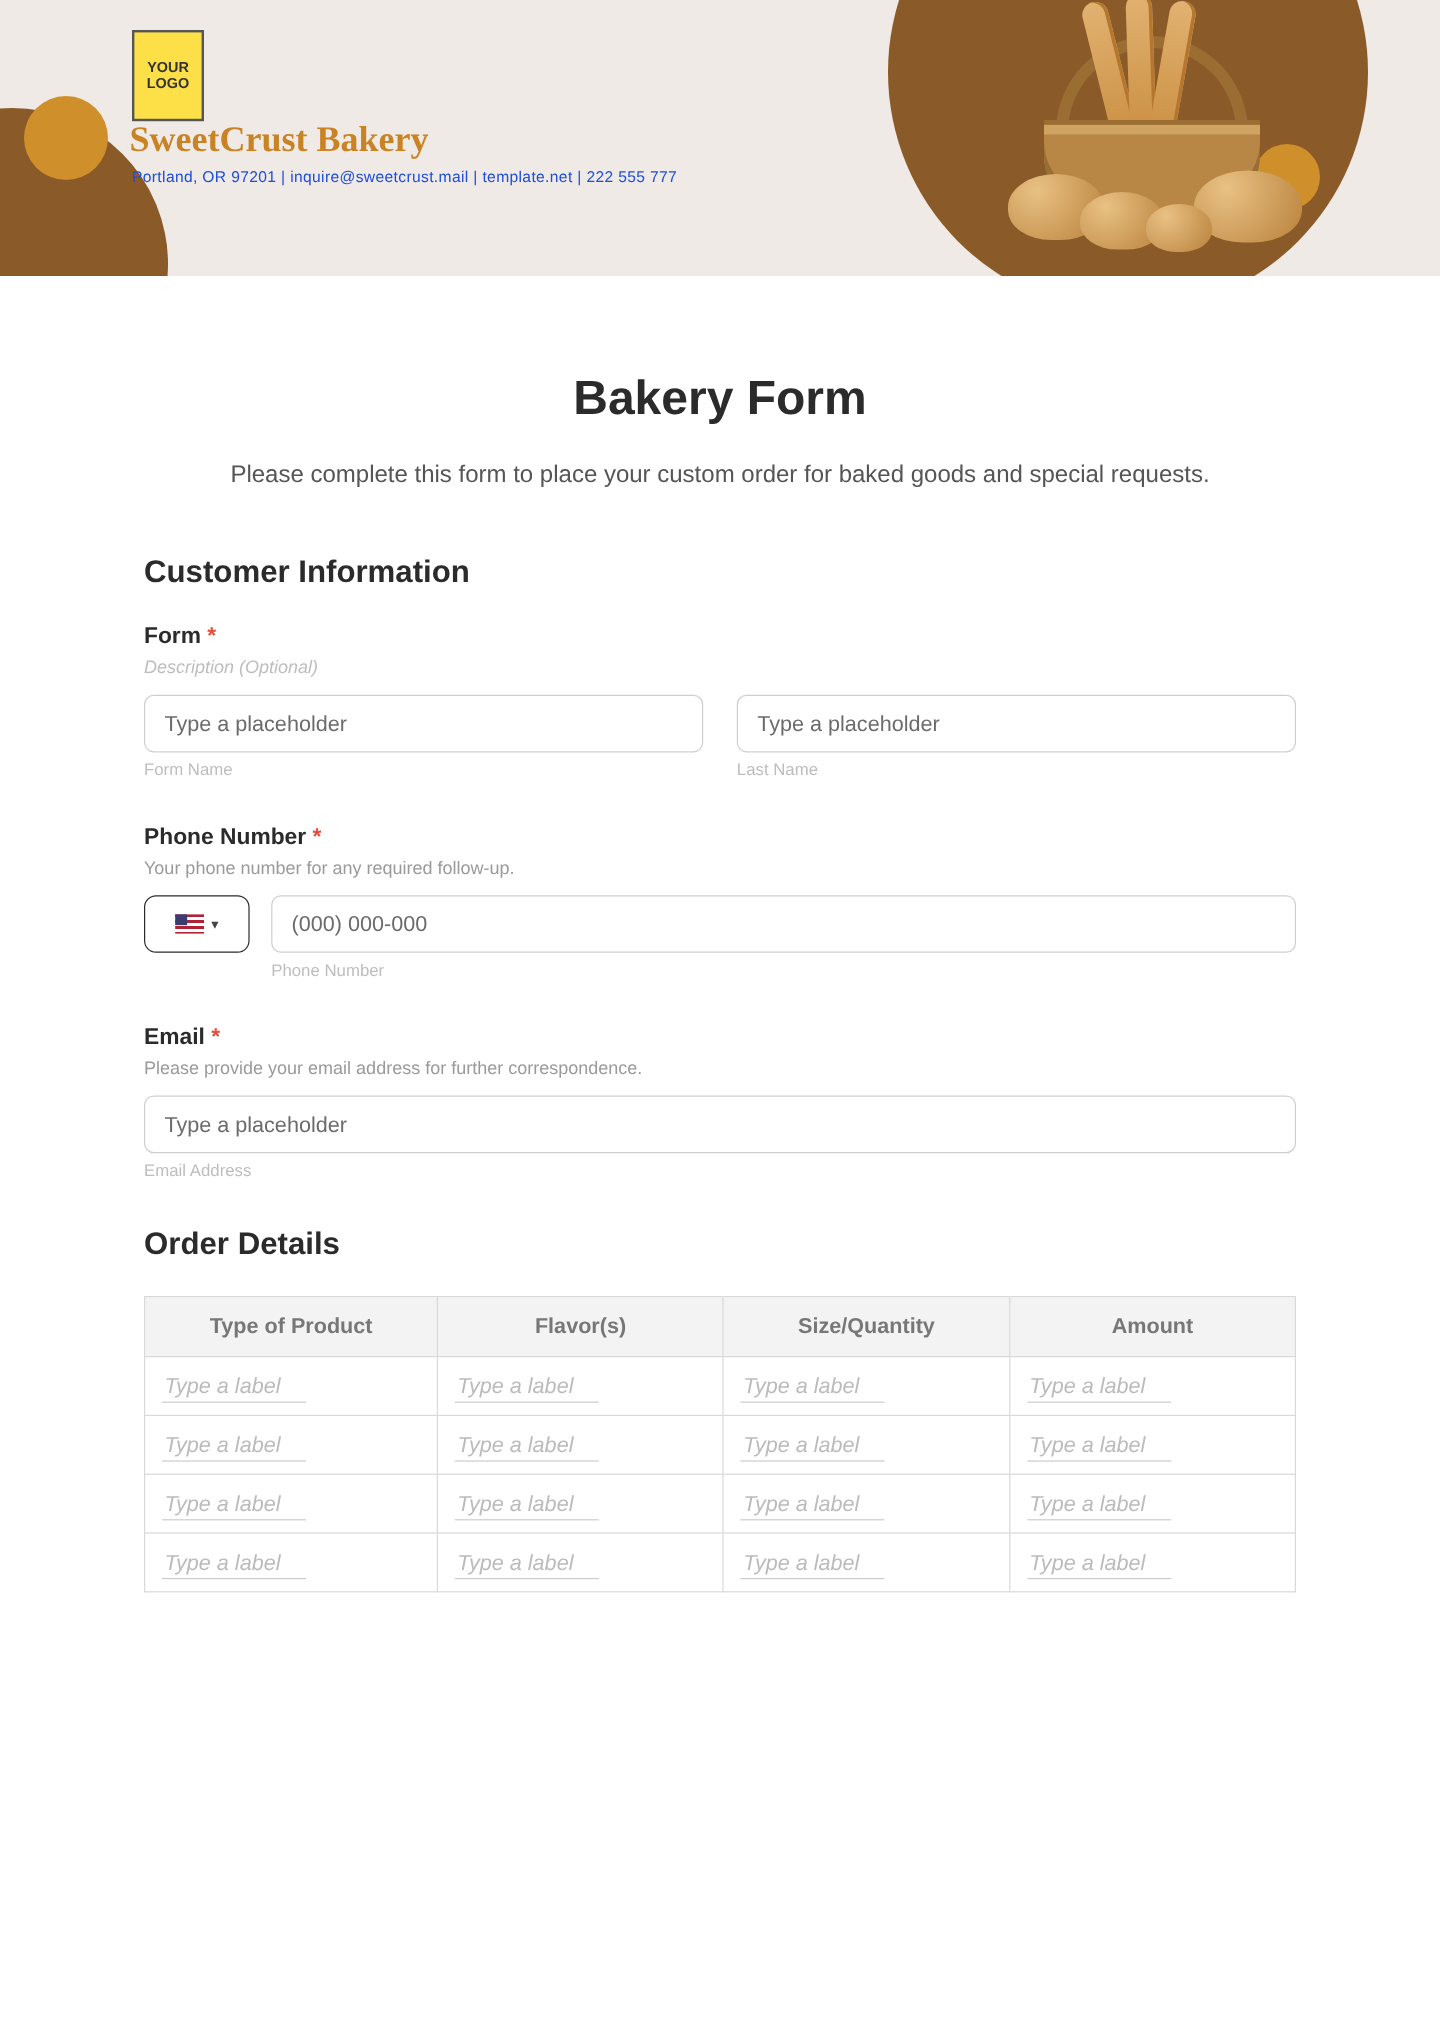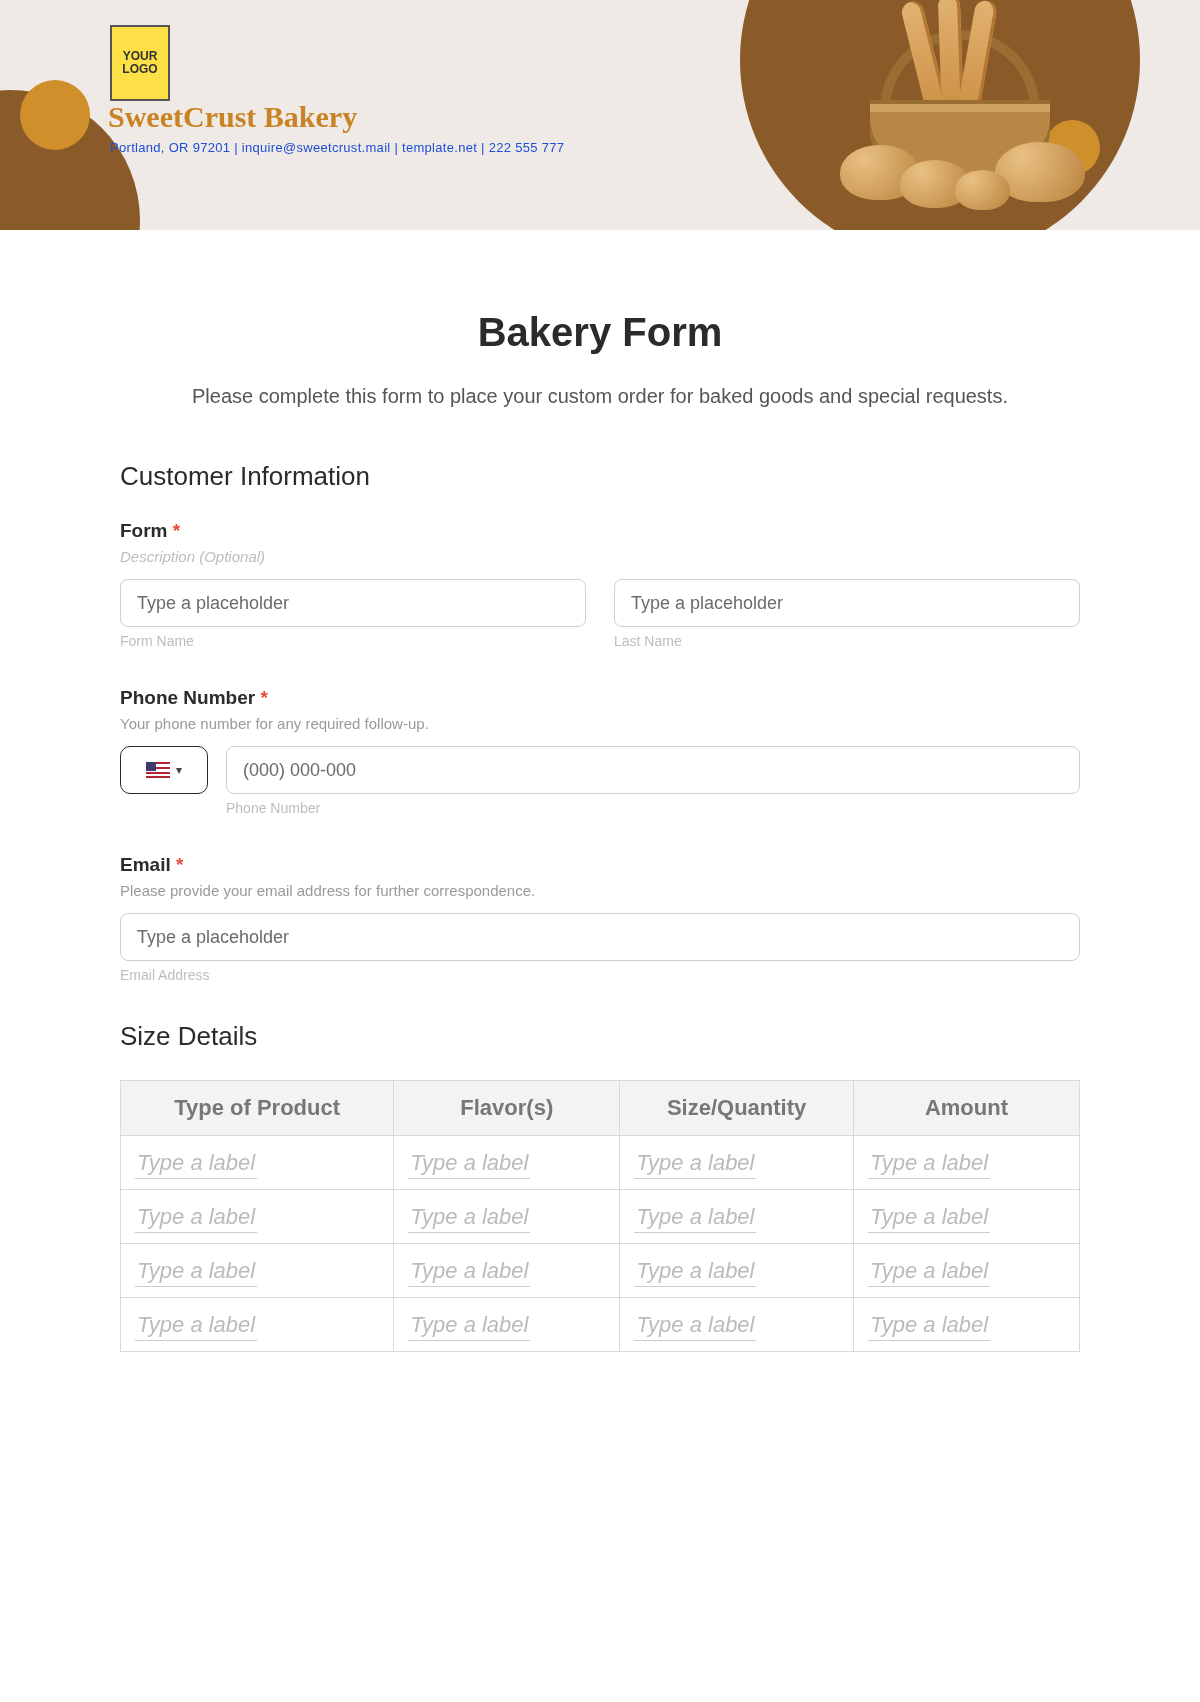--- a/index.html
+++ b/index.html
@@ -89,21 +89,21 @@
     color:#2b2b2b;
   }
   .title {
     text-align:center; font-size:40px; font-weight:800; margin-bottom:26px;
   }
   .intro {
     text-align:center; font-size:20px; color:#555; line-height:1.5;
     max-width:820px; margin:0 auto 50px auto;
   }
   .section-head {
-    font-size:26px; font-weight:400; margin:30px 0 28px 0;
+    font-size:26px; font-weight:700; margin:30px 0 28px 0;
   }
   .field-block { margin-bottom:38px; }
   .label {
     font-size:19px; font-weight:700; margin-bottom:6px; display:block;
   }
   .req { color:#e74c3c; font-weight:700; }
   .desc {
     font-size:15px; color:#bdbdbd; font-style:italic; margin-bottom:14px; display:block;
   }
   .desc.plain { font-style:normal; color:#9a9a9a; }
@@ -129,21 +129,21 @@
     position:relative;
   }
   .flag::before {
     content:""; position:absolute; left:0; top:0; width:10px; height:9px; background:#3c3b6e;
   }
   .chev { font-size:12px; color:#444; }
   .phone-col { flex:1; }
   
   
   table.order {
-    width:100%; border-collapse:collapse; font-size:22px;border-radius:30px;
+    width:100%; border-collapse:collapse; font-size:18px;border-radius:30px;
   }
   table.order th {
     background:#f3f3f3; color:#777; font-weight:700;
     border:1px solid #d9d9d9; padding:14px 8px; text-align:center;
   }
   table.order td {
     border:1px solid #d9d9d9; padding:10px 14px; text-align:left;
   }
   .cell-ph {
     display:inline-block; min-width:120px;
@@ -226,21 +226,21 @@
   <div class="field-block">
     <span class="label">
       <span>Email</span>
       <span class="req">*</span>
     </span>
     <span class="desc plain">Please provide your email address for further correspondence.</span>
     <input class="text-input" type="text" placeholder="Type a placeholder" style="">
     <span class="sublabel">Email Address</span>
   </div>
 
-  <h2 class="section-head">Size Details</h2>
+  <h2 class="section-head">Order Details</h2>
 
   <table class="order">
     <thead>
       <tr>
         <th>Type of Product</th>
         <th>Flavor(s)</th>
         <th>Size/Quantity</th>
         <th>Amount</th>
       </tr>
     </thead>

